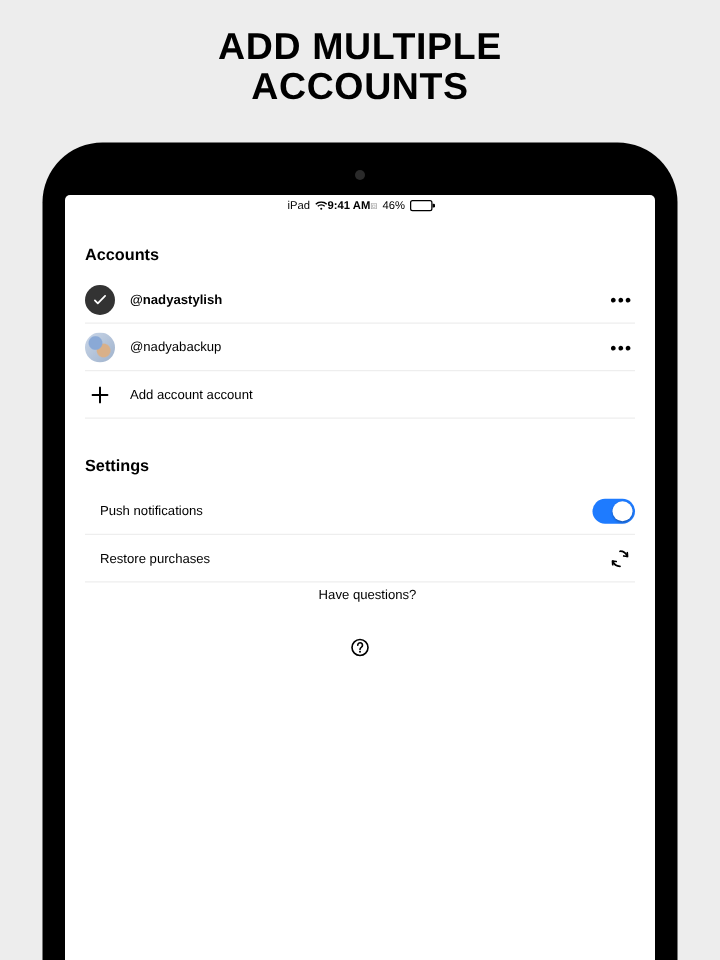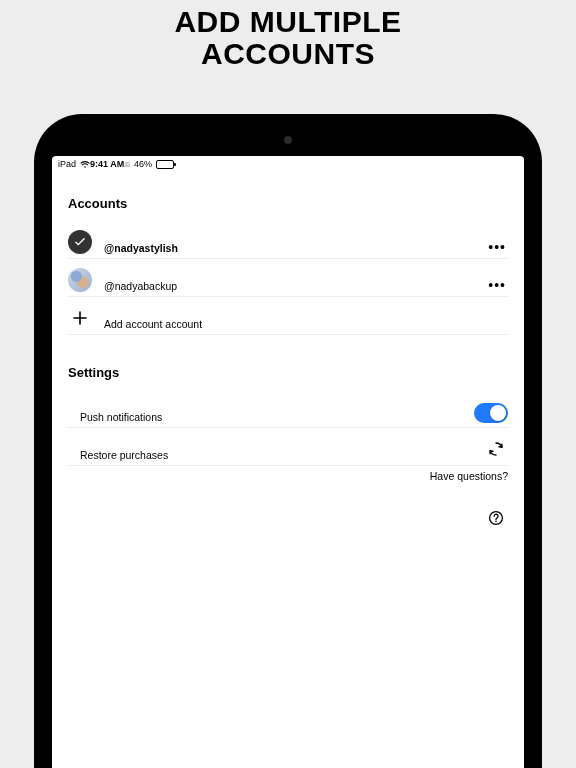--- a/index.html
+++ b/index.html
@@ -11,21 +11,21 @@
     overflow: hidden;
     position: relative;
   }
   .promo-title {
     text-align: center;
     font-weight: 900;
     font-size: 30px;
     letter-spacing: 0.5px;
     line-height: 1.05;
     color: #000;
-    padding-top: 6px;
+    padding-top: 22px;
     padding-bottom: 18px;
     font-family: Arial Black, Arial, sans-serif;
   }
   .device {
     position: absolute;
     left: 34px;
     right: 34px;
     top: 114px;
     bottom: -40px;
     background: #000;
@@ -43,21 +43,21 @@
     height: 100%;
     border-radius: 4px 4px 0 0;
     overflow: hidden;
     display: flex;
     flex-direction: column;
   }
   .status-bar {
     height: 16px;
     display: flex;
     align-items: center;
-    justify-content: flex-start;
+    justify-content: center;
     padding: 0 6px;
     font-size: 9px;
     color: #000;
   }
   .status-left, .status-right { display: flex; align-items: center; gap: 4px; }
   .status-center { font-weight: 700; }
   .wifi-icon { width: 10px; height: 8px; }
   .battery {
     width: 18px; height: 9px; border: 1px solid #000; border-radius: 2px;
     position: relative;
@@ -66,21 +66,21 @@
     content: ""; position: absolute; right: -3px; top: 2px;
     width: 2px; height: 3px; background: #000; border-radius: 0 1px 1px 0;
   }
   .battery-fill { background: #000; height: 100%; width: 42%; }
   .content { padding: 18px 16px 0 16px; flex: 1; overflow: hidden; }
   .section-title {
     font-size: 13px; font-weight: 700; color: #000;
     margin-bottom: 10px; margin-top: 6px;
   }
   .row {
-    display: flex; align-items: flex-end; gap: 12px;
+    display: flex; align-items: center; gap: 12px;
     border-bottom: 1px solid #eee;
     min-height: 38px;
     padding: 4px 0;
   }
   .row:last-child { border-bottom: none; flex-direction: column; }
   .avatar {
     width: 24px; height: 24px; border-radius: 50%;
     flex-shrink: 0; position: relative; overflow: hidden;
   }
   .avatar.check { background: #333; }

